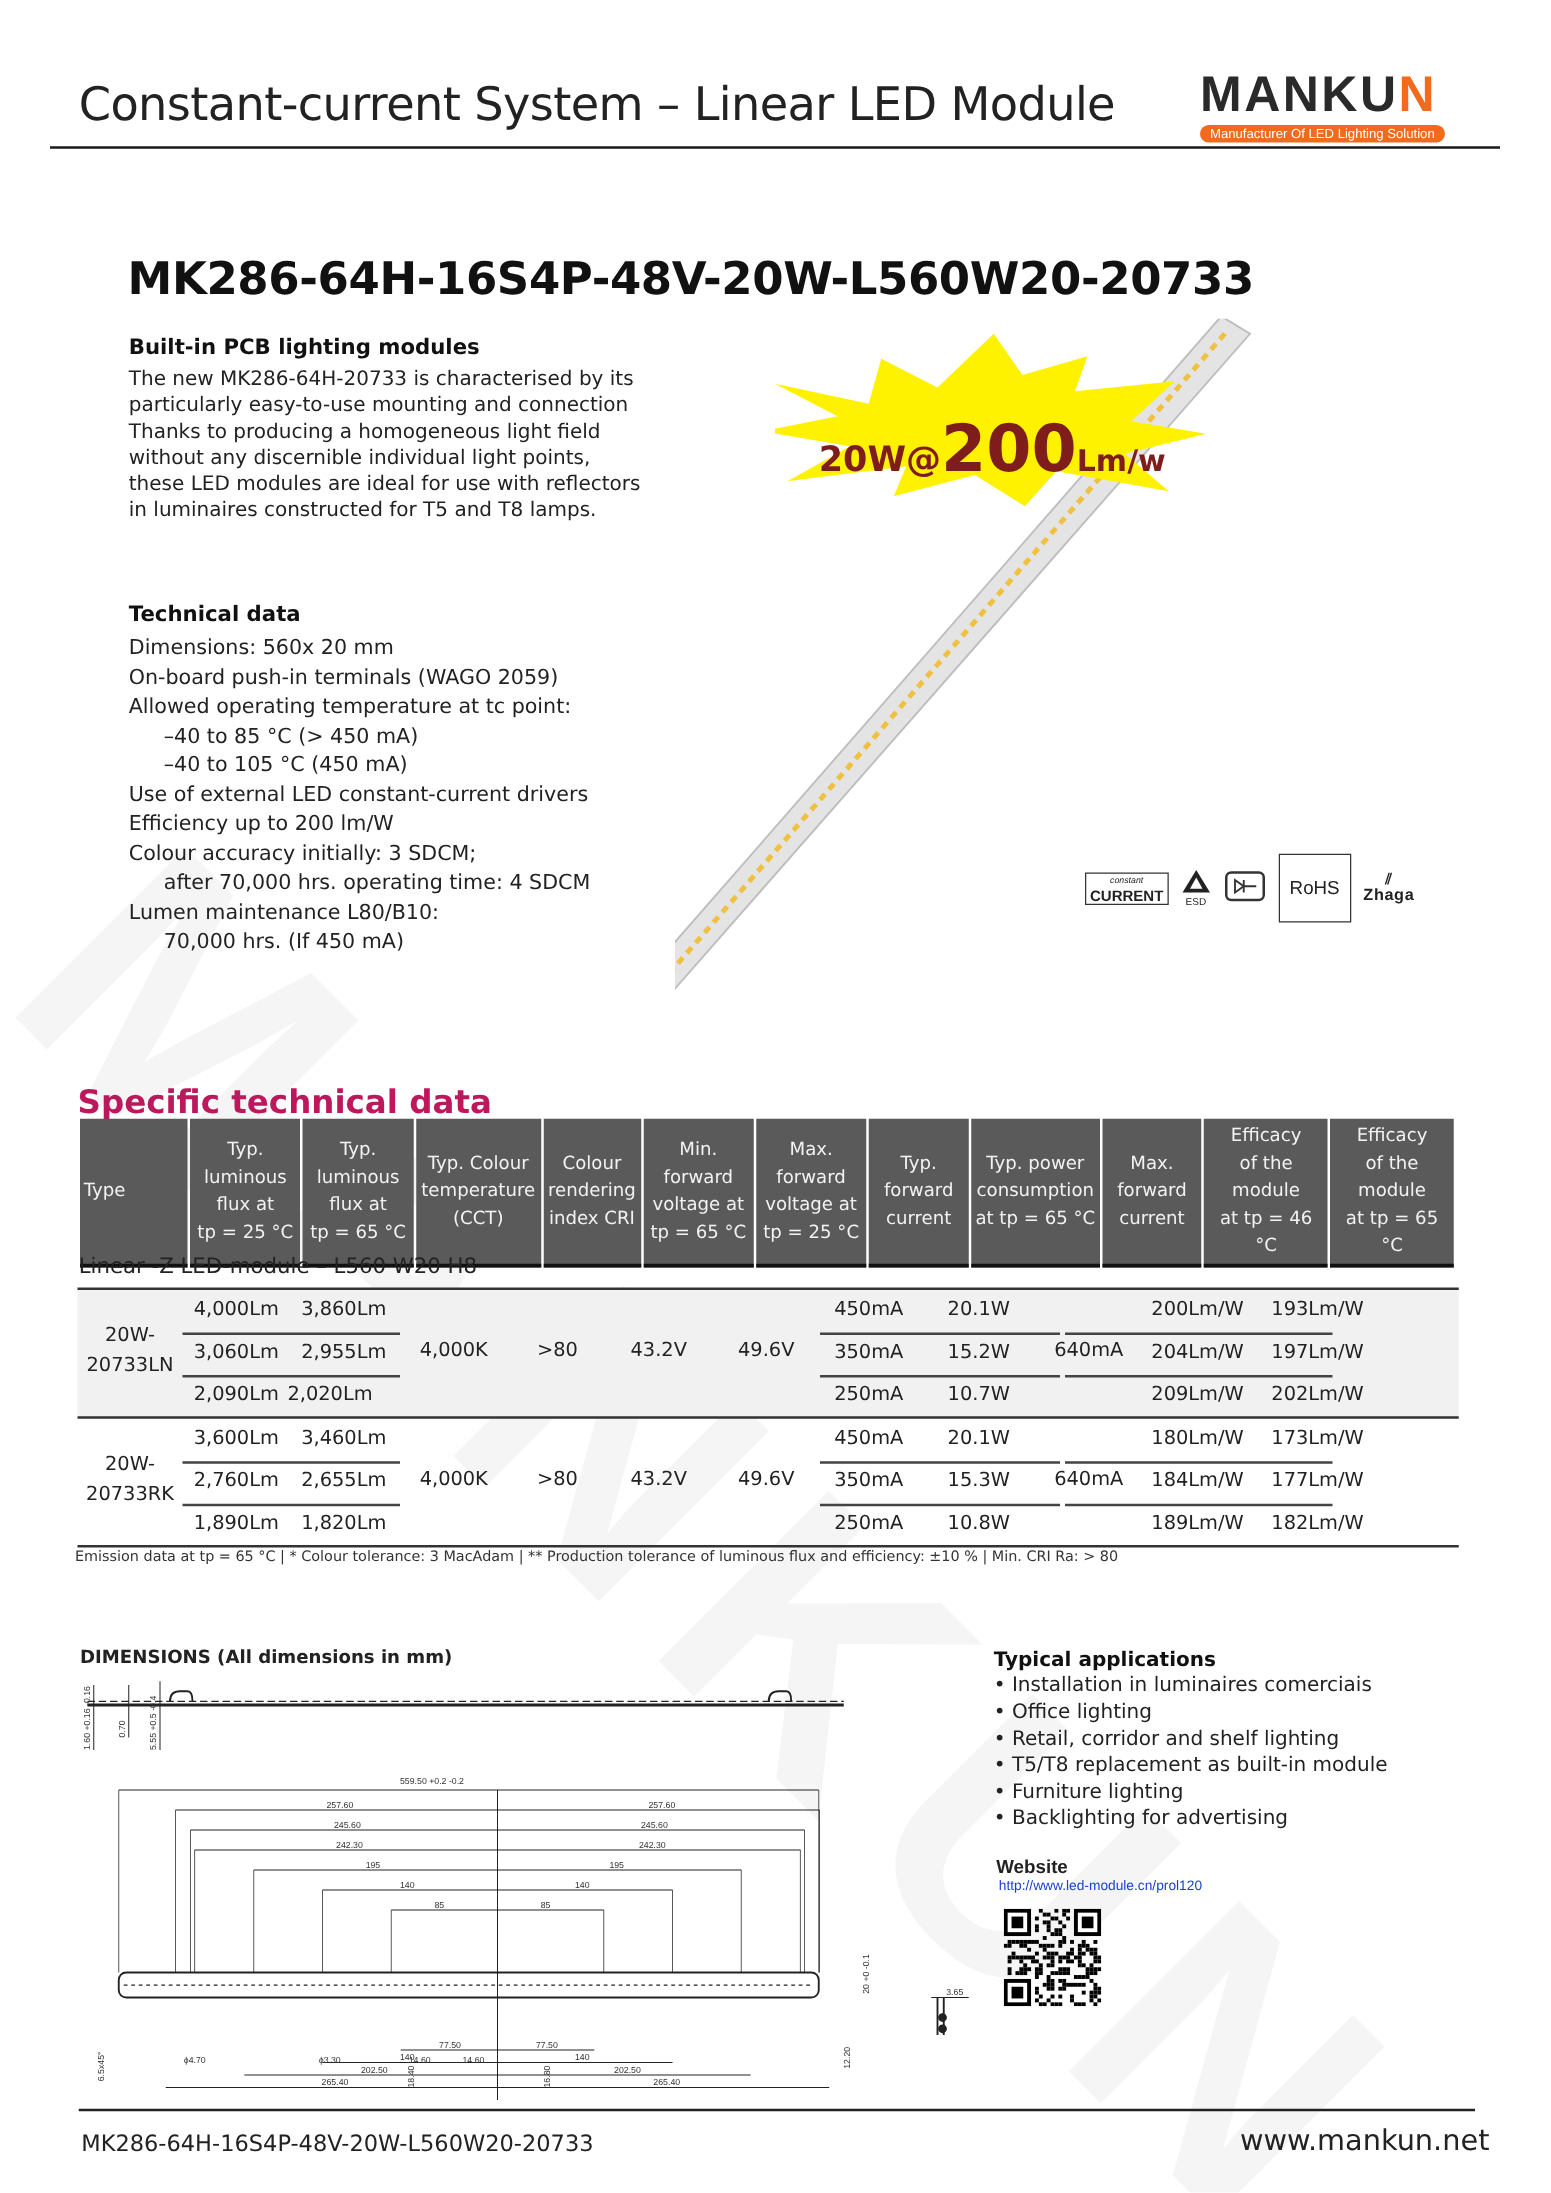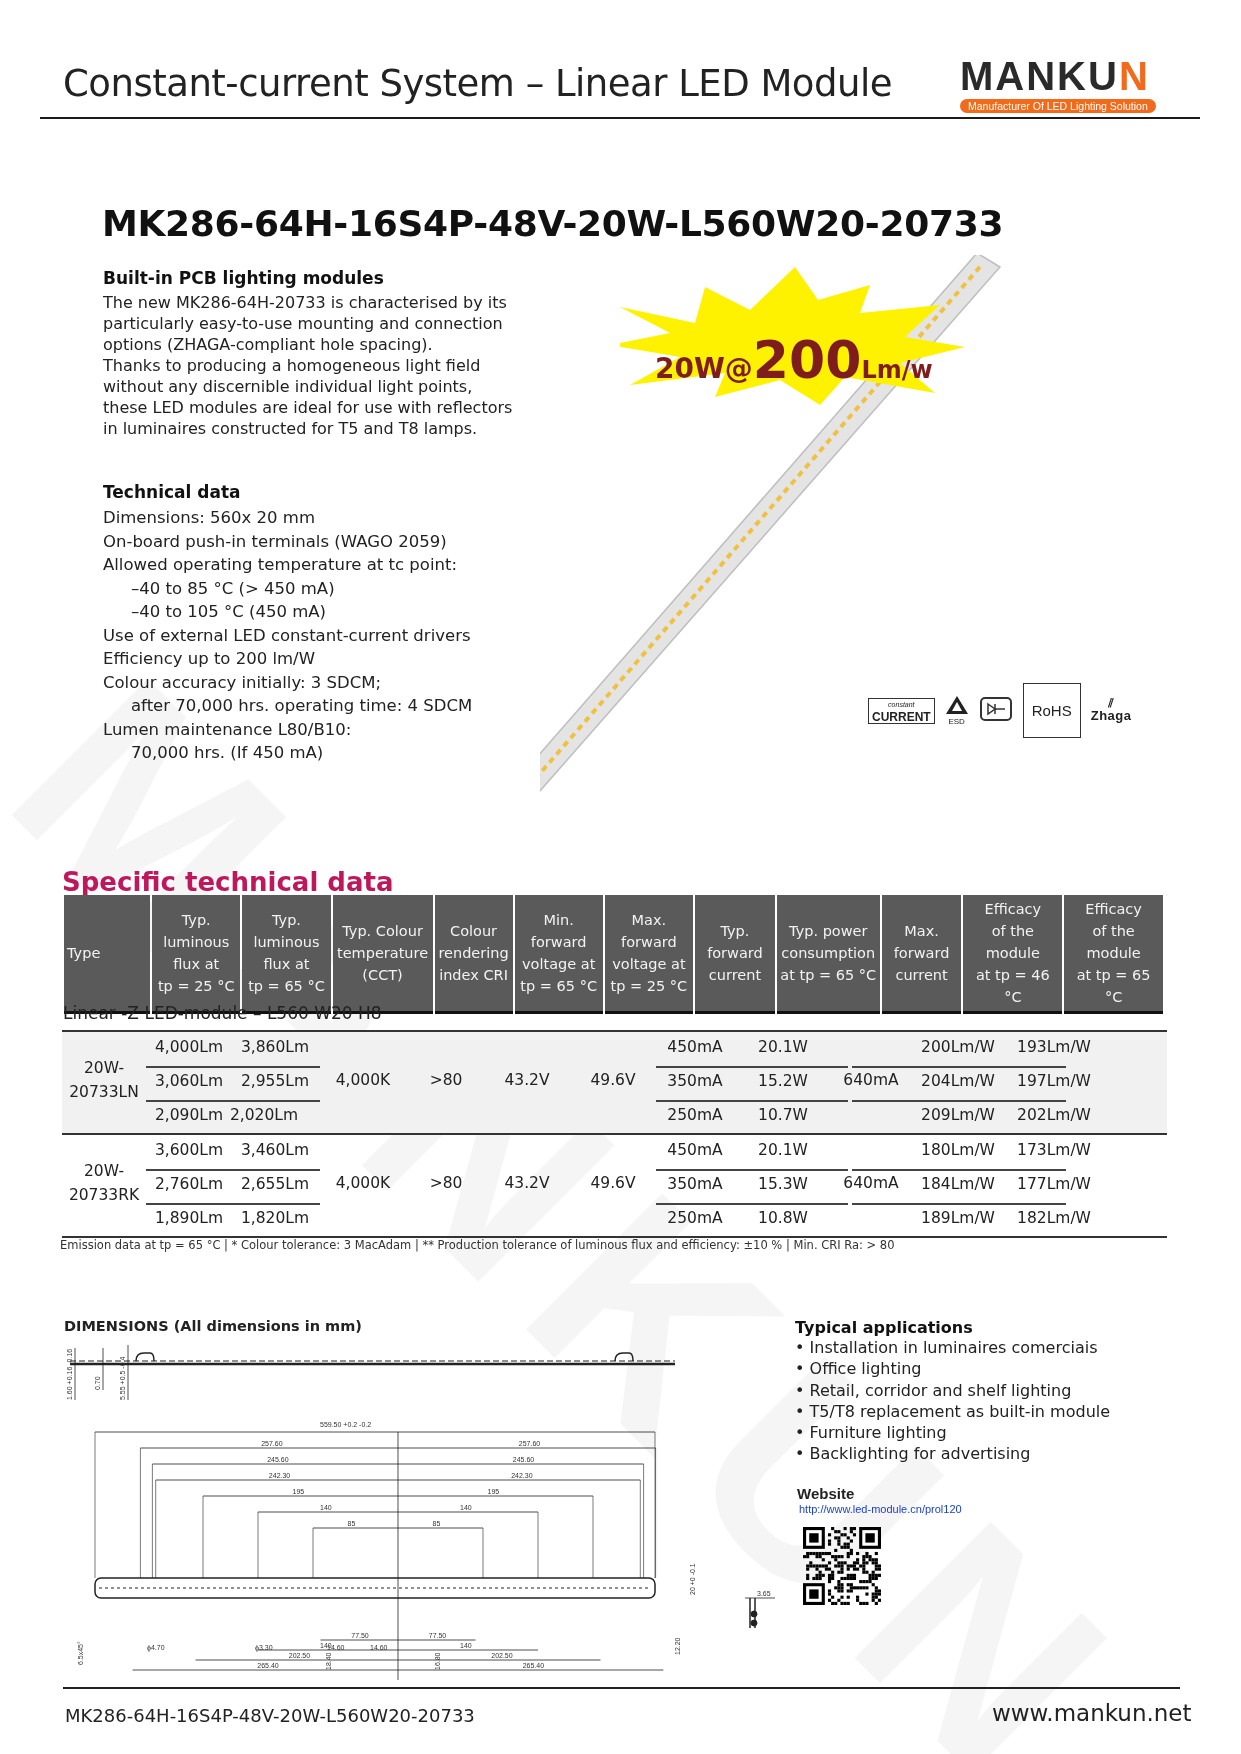--- a/index.html
+++ b/index.html
@@ -67,21 +67,20 @@
 <div class="abs header-rule"></div>
 
 <div class="abs watermark">MANKUN</div>
 
 <div class="abs product-title">MK286-64H-16S4P-48V-20W-L560W20-20733</div>
 
 <div class="abs intro">
   <div class="h3">Built-in PCB lighting modules</div>
   <p>The new MK286-64H-20733 is characterised by its</p>
   <p>particularly easy-to-use mounting and connection</p>
-  <p>options (ZHAGA-compliant hole spacing).</p>
   <p>Thanks to producing a homogeneous light field</p>
   <p>without any discernible individual light points,</p>
   <p>these LED modules are ideal for use with reflectors</p>
   <p>in luminaires constructed for T5 and T8 lamps.</p>
 </div>
 
 <div class="abs techdata">
   <div class="h3">Technical data</div>
   <div id="tech-lines">
       <div class="line">Dimensions: 560x 20 mm</div>

